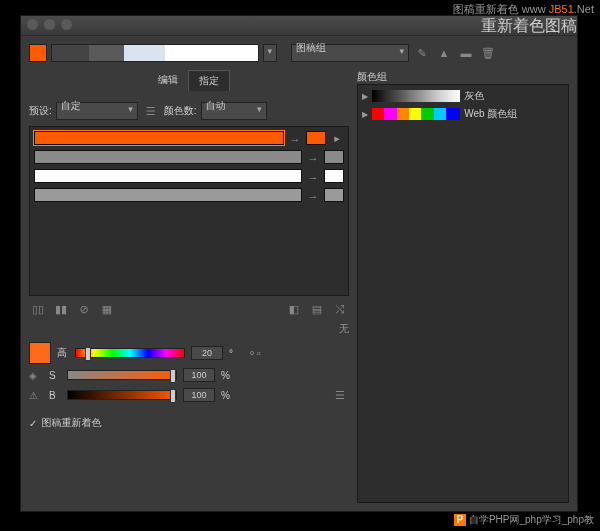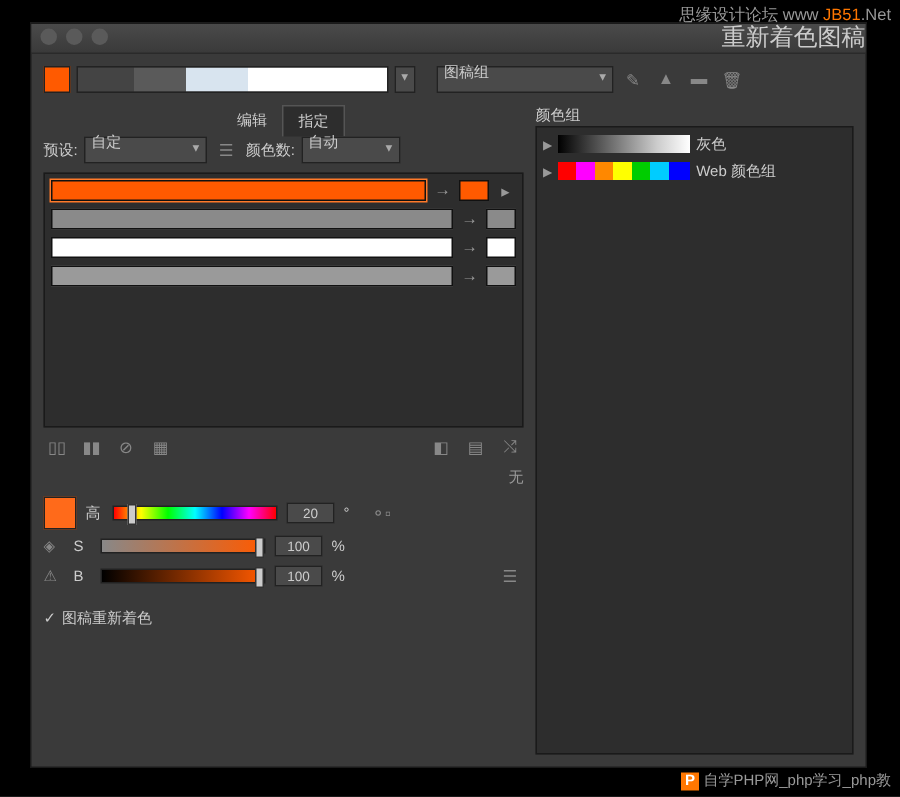--- a/index.html
+++ b/index.html
@@ -19,21 +19,21 @@
 .swatch.orange{background:#ff5a00}
 .swatch.orange2{background:#ff6a1a;width:22px;height:22px}
 .gradient-bar{height:18px;width:208px;background:linear-gradient(90deg,#444 0%,#444 18%,#5a5a5a 18%,#5a5a5a 35%,#d8e4ef 35%,#d8e4ef 55%,#fff 55%,#fff 100%);border:1px solid #222}
 .dd{height:18px;background:#4a4a4a;border:1px solid #222;font-size:10px;color:#ccc;padding:0 18px 10px 4px;position:relative;display:inline-flex;align-items:center}
 .dd::after{content:"▾";position:absolute;right:4px;top:1px;font-size:9px;color:#aaa}
 .dd.small{width:14px;padding:0}
 .icon-btn{width:18px;height:18px;display:inline-flex;align-items:center;justify-content:center;color:#888;font-size:11px;cursor:pointer}
 .mainrow{display:flex;gap:8px;flex:1}
 .leftcol{width:320px;display:flex;flex-direction:column}
 .rightcol{flex:1;display:flex;flex-direction:column}
-.tabs{display:flex;justify-content:center;margin-bottom:0}
+.tabs{display:flex;justify-content:center;margin-bottom:11px}
 .tab{font-size:10px;color:#ccc;padding:3px 10px;background:#3a3a3a}
 .tab.active{background:#2d2d2d;border:1px solid #555;border-bottom:none}
 .row{display:flex;align-items:center;gap:4px;font-size:10px;color:#ccc;margin-bottom:6px}
 .row .lbl{white-space:nowrap}
 .panel-head{display:flex;justify-content:space-between;font-size:10px;color:#ccc;padding:0 2px 2px}
 .colorlist{background:#2d2d2d;border:1px solid #1a1a1a;height:170px;padding:4px}
 .colrow{display:flex;align-items:center;gap:4px;margin-bottom:5px}
 .colbar{height:14px;flex:1;border:1px solid #111}
 .arrow{color:#999;font-size:11px;width:14px;text-align:center}
 .target{width:20px;height:14px;border:1px solid #111}
@@ -60,21 +60,21 @@
 .check{color:#ccc;font-size:10px}
 .btnrow{display:flex;justify-content:flex-end;gap:8px;margin-top:10px}
 .btn{min-width:62px;height:20px;background:#4a4a4a;border:1px solid #222;font-size:10px;color:#ccc;text-align:center;line-height:18px;cursor:pointer}
 .btn.primary{border-color:#ff7a2a}
 .none-lbl{text-align:right;font-size:10px;color:#999;margin-top:4px}
 </style>
 </head>
 <body>
 
 <div class="watermark-top">
-  <span>思缘设计论坛 www</span>
+  <span>图稿重新着色 www</span>
   <span class="jb">JB51</span><span>.Net</span>
 </div>
 <div class="watermark-bottom">
   <span class="p">P</span><span>自学PHP网_php学习_php教</span>
 </div>
 
 <div class="window">
   <div class="titlebar">
     <div class="traffic">
         <span></span>

